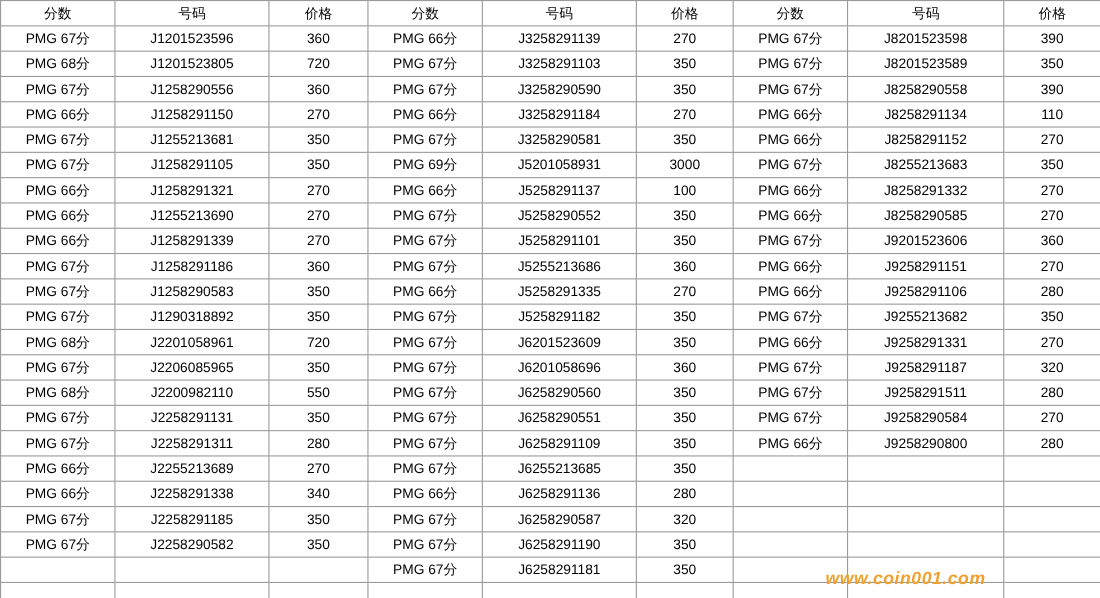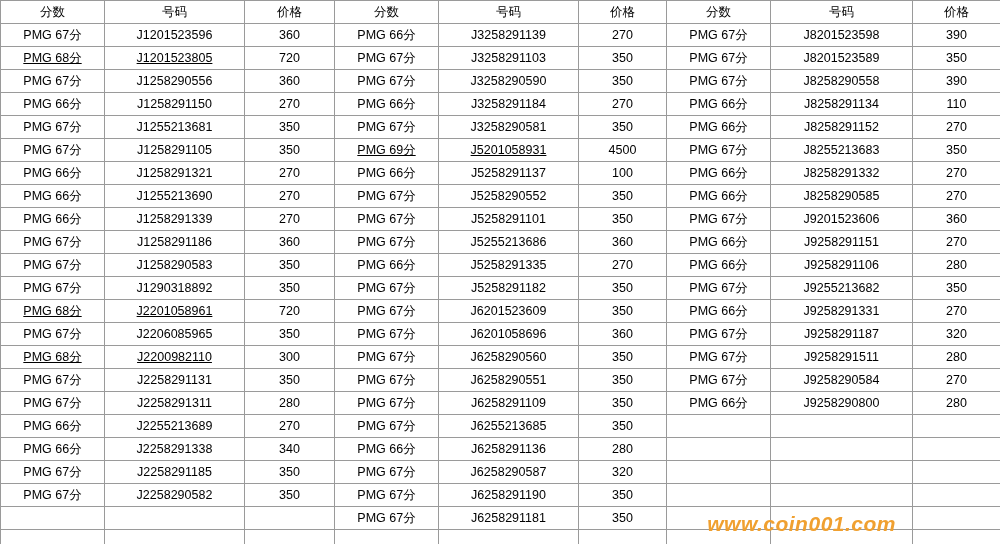--- a/index.html
+++ b/index.html
@@ -47,29 +47,29 @@
   col.c-num   { width: 140px; }
   col.c-price { width: 90px; }
   col.c-score2 { width: 104px; }
   col.c-num2   { width: 140px; }
   col.c-price2 { width: 88px; }
   col.c-score3 { width: 104px; }
   col.c-num3   { width: 142px; }
   col.c-price3 { width: 88px; }
 
   .price { color: #d62020; }
-  .hl { color: #e05fd0; text-decoration: underline; }
+  .hl { color: #e05fd0; }
   .hl-price { color: #e05fd0; margin-top: 41px; }
 
   .watermark {
     position: absolute;
     right: 12px;
     bottom: 8px;
     font-family: "Liberation Sans", sans-serif;
-    font-size: 21px;
+    font-size: 16px;
     font-weight: bold;
     font-style: italic;
     letter-spacing: 0.5px;
     pointer-events: none;
   }
   .watermark .w1 { color: #f0a030; }
 </style>
 </head>
 <body>
 
@@ -152,21 +152,21 @@
           <td class="score-cell">PMG 66分</td>
           <td class="num-cell">J8258291152</td>
           <td class="price">270</td>
         </tr>
         <tr>
           <td class="score-cell">PMG 67分</td>
           <td class="num-cell">J1258291105</td>
           <td class="price">350</td>
           <td class="score-cell hl">PMG 69分</td>
           <td class="num-cell hl">J5201058931</td>
-          <td class="hl-price">4500</td>
+          <td class="hl-price">3000</td>
           <td class="score-cell">PMG 67分</td>
           <td class="num-cell">J8255213683</td>
           <td class="price">350</td>
         </tr>
         <tr>
           <td class="score-cell">PMG 66分</td>
           <td class="num-cell">J1258291321</td>
           <td class="price">270</td>
           <td class="score-cell">PMG 66分</td>
           <td class="num-cell">J5258291137</td>
@@ -248,21 +248,21 @@
           <td class="score-cell">PMG 67分</td>
           <td class="num-cell">J6201058696</td>
           <td class="price">360</td>
           <td class="score-cell">PMG 67分</td>
           <td class="num-cell">J9258291187</td>
           <td class="price">320</td>
         </tr>
         <tr>
           <td class="score-cell hl">PMG 68分</td>
           <td class="num-cell hl">J2200982110</td>
-          <td class="hl-price">300</td>
+          <td class="hl-price">550</td>
           <td class="score-cell">PMG 67分</td>
           <td class="num-cell">J6258290560</td>
           <td class="price">350</td>
           <td class="score-cell">PMG 67分</td>
           <td class="num-cell">J9258291511</td>
           <td class="price">280</td>
         </tr>
         <tr>
           <td class="score-cell">PMG 67分</td>
           <td class="num-cell">J2258291131</td>

